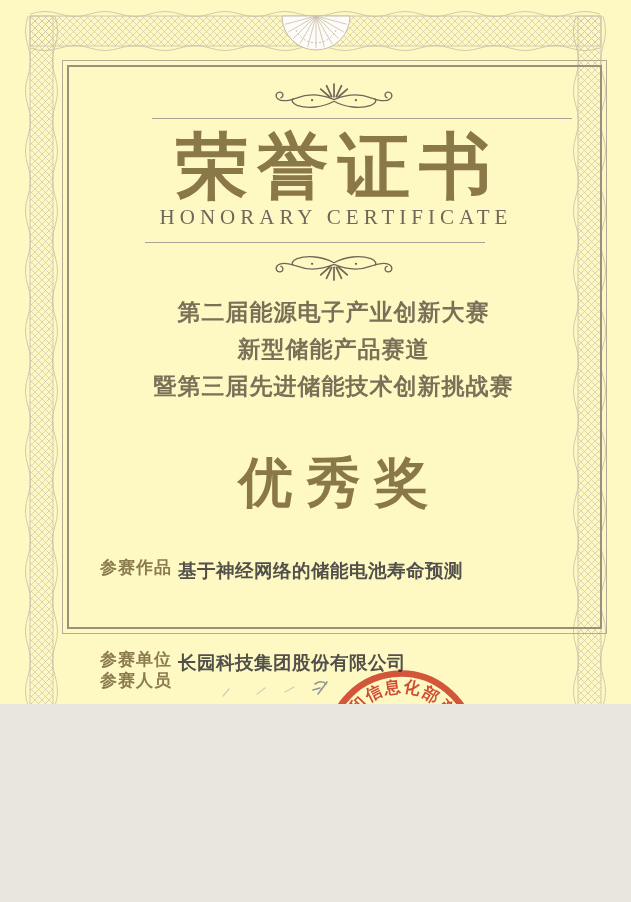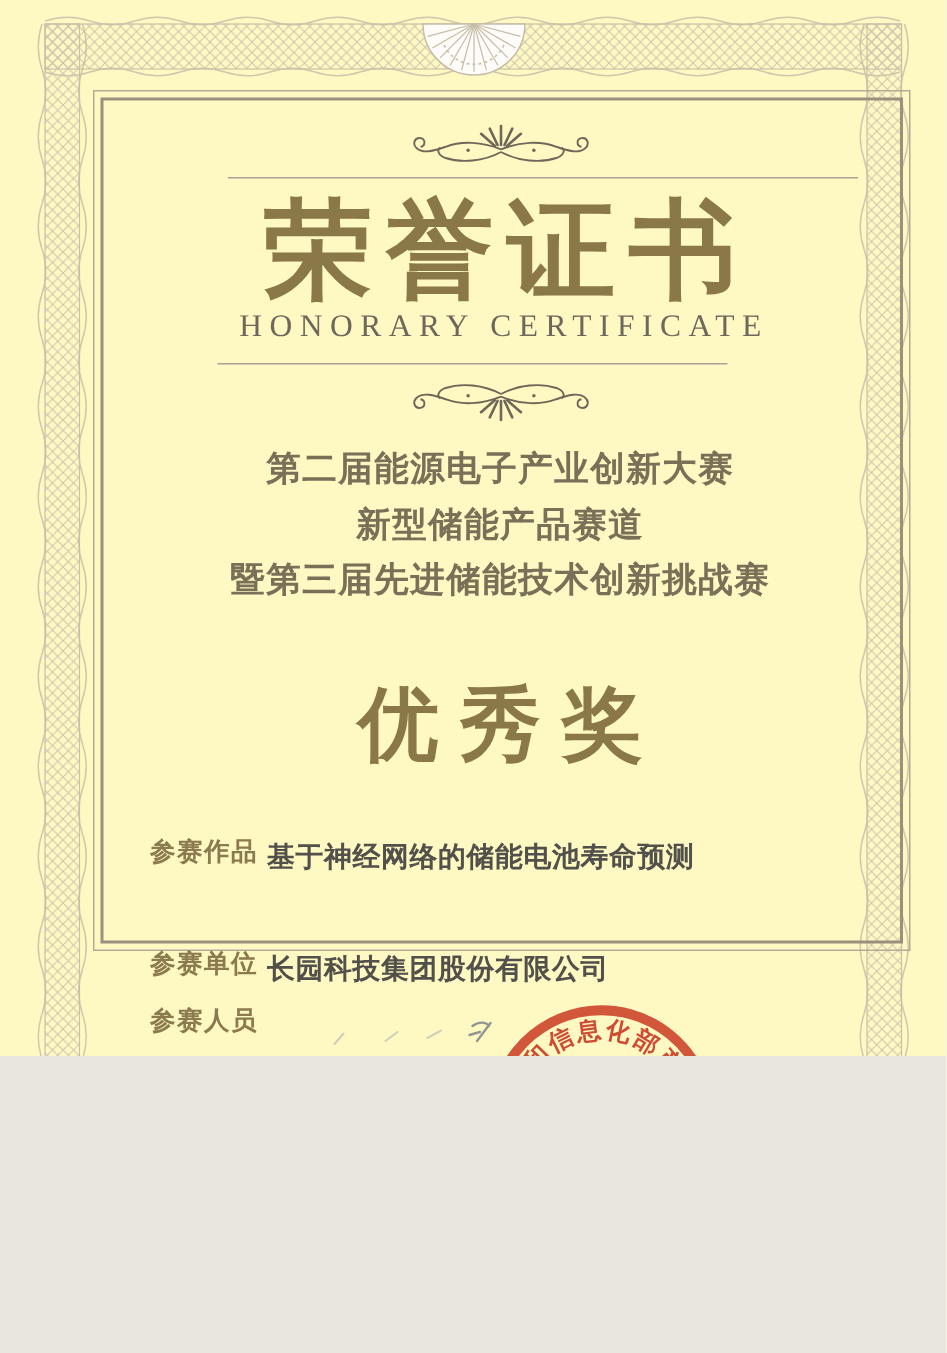--- a/index.html
+++ b/index.html
@@ -13,21 +13,21 @@
   .ornament{left:50%;transform:translateX(-50%);width:150px;height:38px;}
   .ornament.flip{transform:translateX(-50%) scaleY(-1);}
   .rule{position:absolute;height:1px;background:#a9a296;}
   .title{top:128px;font-size:72px;line-height:1.1;font-weight:700;color:#8a7848;letter-spacing:9px;text-indent:9px;}
   .subtitle{top:205px;font-size:21px;color:#6e685c;letter-spacing:5px;text-indent:5px;}
   .event{top:294px;font-size:23px;line-height:37px;font-weight:700;color:#7a7058;letter-spacing:1px;text-align:center;}
   .award{top:447px;font-size:54px;font-weight:700;color:#8a7848;letter-spacing:14px;text-indent:14px;}
   .field-row{position:absolute;left:100px;white-space:nowrap;}
   .field-label{font-size:17px;font-weight:700;color:#8b7a4e;letter-spacing:1px;}
   .field-value{font-size:18.5px;font-weight:700;color:#52504a;margin-left:6px;position:relative;top:4px;letter-spacing:0.5px;}
-  .row1{top:554px;} .row2{top:629px;} .row3{top:669px;}
+  .row1{top:554px;} .row2{top:646px;} .row3{top:669px;}
   .issuer{top:739px;left:243px;width:320px;text-align:center;font-size:17.5px;font-weight:700;color:#5d574b;letter-spacing:0.5px;position:absolute;}
   .date{top:767px;left:243px;width:320px;text-align:center;font-size:18px;font-weight:700;color:#5d574b;letter-spacing:4px;position:absolute;}
   .seal{position:absolute;left:322px;top:667px;width:158px;height:158px;mix-blend-mode:multiply;opacity:0.92;}
   .scribble{position:absolute;left:215px;top:674px;width:140px;height:30px;}
   .edge-line{position:absolute;left:0;right:0;top:894px;height:3px;background:#bfb3a0;}
   .edge-below{position:absolute;left:0;right:0;top:897px;bottom:0;background:#ebe7dd;}
 </style>
 </head>
 <body>
 

